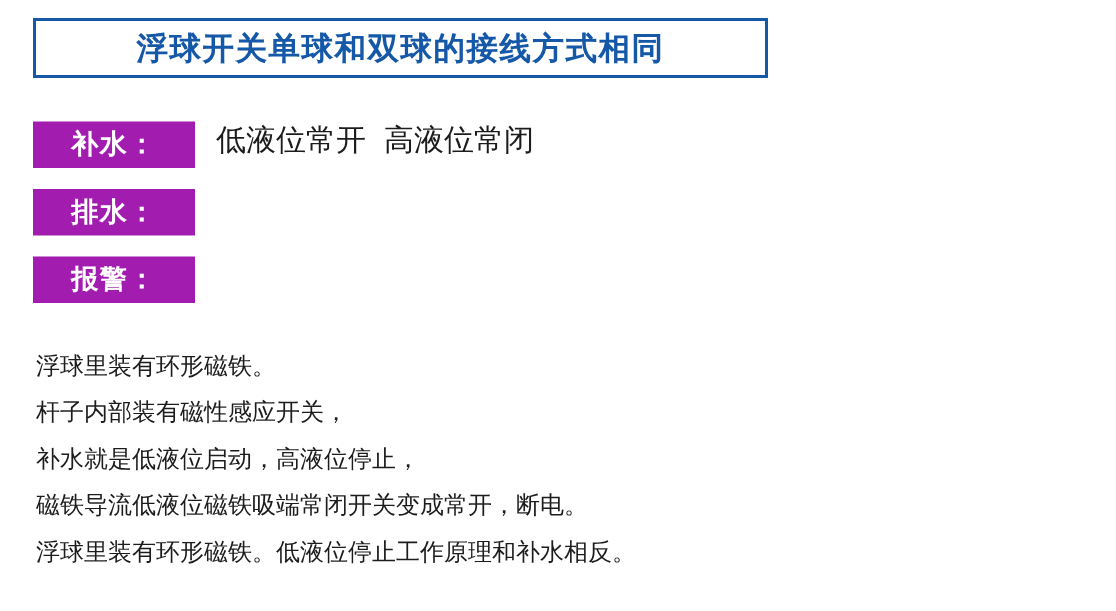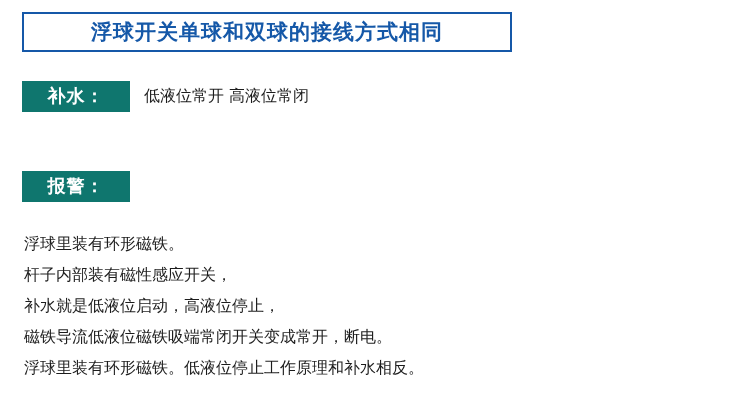--- a/index.html
+++ b/index.html
@@ -50,37 +50,38 @@
   }
   .row {
     display: flex;
     align-items: center;
     height: 36px;
     margin-bottom: 9px;
   }
   .tag {
     width: 108px;
     height: 31px;
-    background: #0f766e;
+    background: #a21caf;
     color: #ffffff;
     font-size: 18px;
     font-weight: bold;
     display: flex;
     align-items: center;
     justify-content: center;
     box-sizing: border-box;
     letter-spacing: 1px;
     flex: 0 0 auto;
   }
   .row-text {
     margin-left: 14px;
     color: #1c1c1c;
-    font-size: 16px;
+    font-size: 20px;
     line-height: 1;
     white-space: pre;
+    font-family: Liberation Mono, monospace;
   }
 
   
   .para {
     position: absolute;
     left: 24px;
     top: 228px;
     width: 706px;
     color: #1c1c1c;
     font-size: 16px;
@@ -100,20 +101,21 @@
   </div>
 
   <div class="rows">
 
     <div class="row">
       <span class="tag">补水：</span>
       <span class="row-text">低液位常开 高液位常闭</span>
     </div>
 
     <div class="row">
+      <span class="tag">排水：</span>
     </div>
 
     <div class="row">
       <span class="tag">报警：</span>
     </div>
 
   </div>
 
   <div class="para">
     <div class="para-line">浮球里装有环形磁铁。</div>

